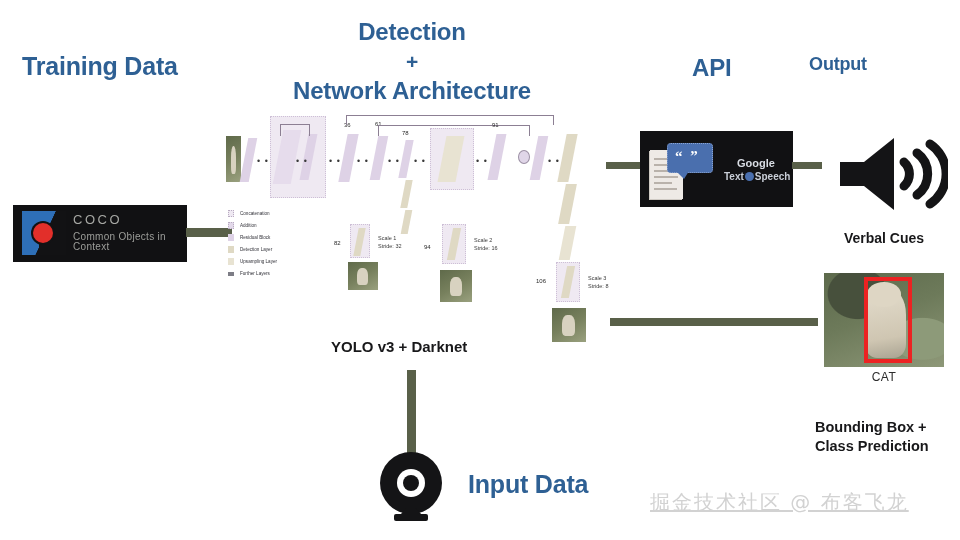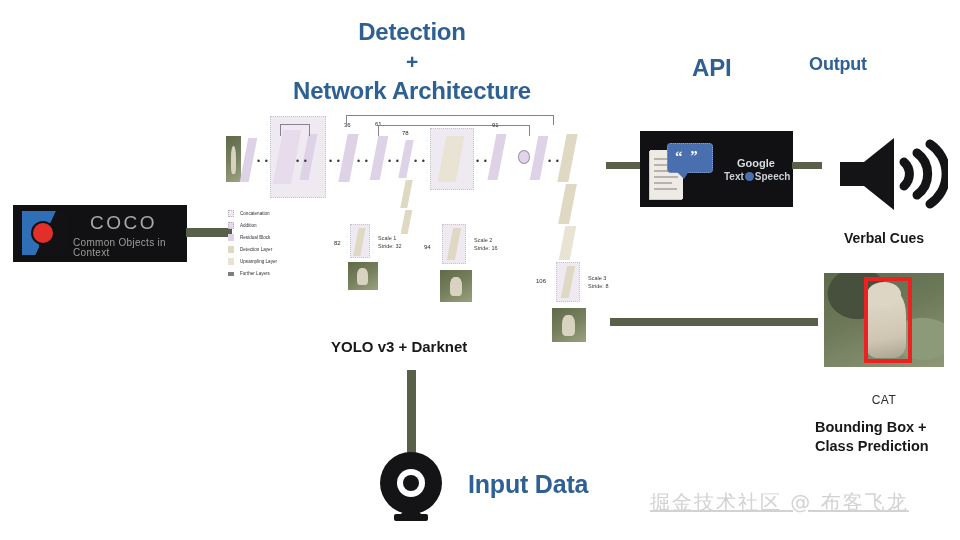--- a/index.html
+++ b/index.html
@@ -46,22 +46,22 @@
       radial-gradient(circle at 72% 82%, #121214 0 30%, transparent 31%),
       linear-gradient(115deg, transparent 0 52%, #121214 53% 100%);
   }
   #coco-logo .dot {
     position: absolute; left: 11px; top: 12px; width: 20px; height: 20px;
     border-radius: 50%; background: #e22f2a;
     box-shadow: 0 0 0 2px #121214;
   }
   #coco-text { position: absolute; left: 60px; top: 8px; }
   #coco-text .big {
-    display: block; color: #a7a8a4; font-size: 19px; letter-spacing: 2.5px;
-    line-height: 1; font-weight: 400; margin-left: 17px;
+    display: block; color: #a7a8a4; font-size: 13px; letter-spacing: 2.5px;
+    line-height: 1; font-weight: 400;
   }
   #coco-text .small {
     display: block; color: #9d9e9a; font-size: 10px; letter-spacing: 0.3px;
     margin-top: 6px; line-height: 1;
   }
 
   
   #api-box { left: 640px; top: 131px; width: 153px; height: 76px; }
   #tts-doc {
     position: absolute; left: 10px; top: 19px; width: 33px; height: 49px;
@@ -124,21 +124,21 @@
   #cat-head {
     position: absolute; left: 36%; top: 10%; width: 28%; height: 26%;
     background: #ded6c4; border-radius: 50%;
   }
   #cat-bbox {
     position: absolute; left: 33%; top: 4%; width: 40%; height: 92%;
     border: 4px solid #ec2222;
   }
   #cat-label {
     position: absolute; left: 884px; top: 370px; transform: translateX(-50%);
-    font-size: 12px; color: #2c2c2c; letter-spacing: 0.5px; margin-top: 23px;
+    font-size: 12px; color: #2c2c2c; letter-spacing: 0.5px;
   }
 
   
   #webcam { position: absolute; left: 380px; top: 452px; width: 62px; height: 72px; }
   #webcam .ring {
     position: absolute; left: 0; top: 0; width: 62px; height: 62px;
     border-radius: 50%; background: #141416;
   }
   #webcam .lens {
     position: absolute; left: 17px; top: 17px; width: 28px; height: 28px;
@@ -212,20 +212,21 @@
     font-size: 20px; color: #d2d2d2;
     font-family: "DejaVu Sans", sans-serif;
     letter-spacing: 2px; white-space: nowrap; text-decoration: underline;
   }
 </style>
 </head>
 <body>
 
 <div id="stage">
 
+  <div class="heading" id="h-training">Training Data</div>
 
   <div class="heading" id="h-algo">
     <span>Detection</span>
     <span class="plus">+</span>
     <span>Network Architecture</span>
   </div>
 
   <div class="heading" id="h-api">API</div>
 
   <div class="heading" id="h-output">Output</div>

